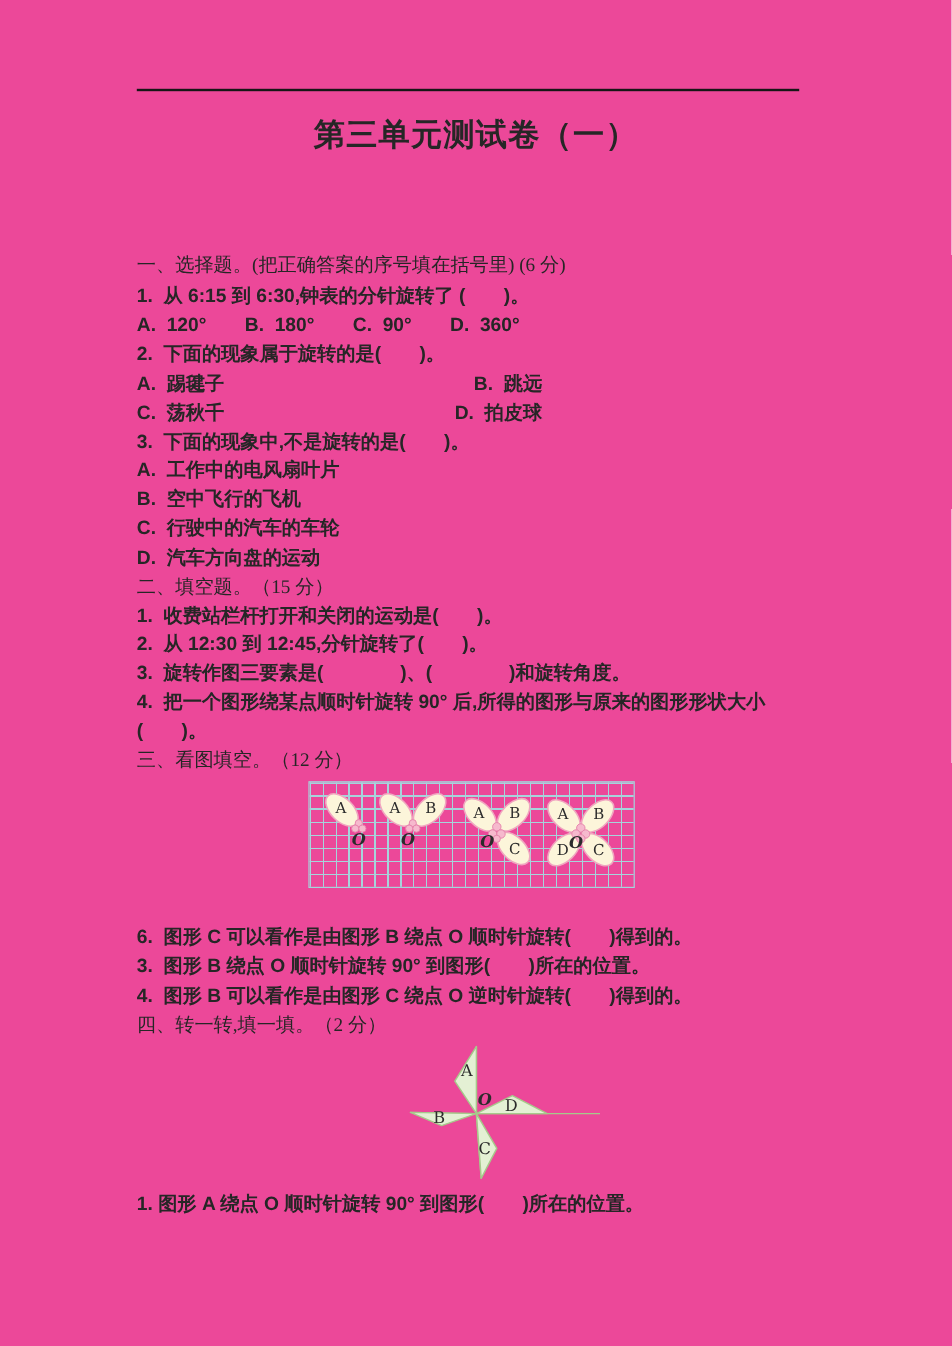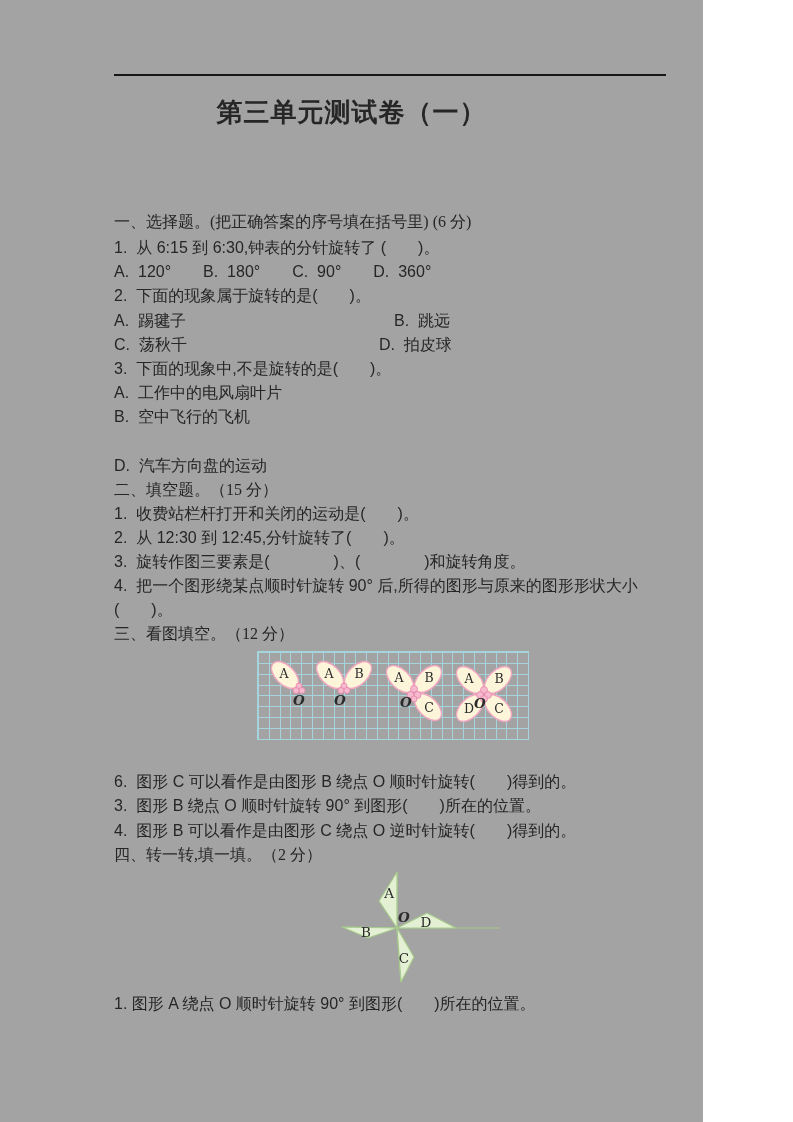--- a/index.html
+++ b/index.html
@@ -1,25 +1,25 @@
 <!DOCTYPE html>
 <html><head>
 <meta charset="utf-8">
 <style>
   html,body{margin:0;padding:0;background:#ffffff;}
-  .page{position:relative;width:703px;height:1122px;background:#a3a3a3;overflow:hidden;
+  .page{position:relative;width:793px;height:1122px;background:#ec4899;overflow:hidden;
         font-family:"Liberation Sans",sans-serif;color:#262626;}
   .topline{position:absolute;left:114px;top:74px;width:552px;height:2px;background:#161616;}
   .title{position:absolute;left:0;top:95px;width:100%;text-align:center;
          font-family:"DejaVu Serif","Liberation Serif",serif;font-size:26px;font-weight:600;
          letter-spacing:1px;white-space:pre;}
   .meta{position:absolute;top:188px;right:125px;font-size:16px;font-weight:600;white-space:pre;}
   .line{position:absolute;left:114px;font-size:16px;line-height:22px;white-space:pre;}
   .heading{font-family:Liberation Serif, serif;font-weight:400;font-size:16px;}
-  .q{font-weight:400;}
+  .q{font-weight:700;}
   
   .fig-grid{position:absolute;left:257px;top:651px;width:270px;height:87px;
     border:1px solid #a6d4dc;
     background-image:repeating-linear-gradient(to right,#a6d4dc 0 1px,transparent 1px 10.8px),
                      repeating-linear-gradient(to bottom,#a6d4dc 0 1px,transparent 1px 10.87px);}
   .fig-grid svg{position:absolute;left:0;top:0;}
   .flabel{position:absolute;transform:translate(-50%,-50%);
     font-family:"DejaVu Serif","Liberation Serif",serif;font-size:12.5px;color:#2b2b2b;}
   .olabel{font-style:italic;font-size:13.5px;font-weight:600;}
   
@@ -40,20 +40,21 @@
 
   <div class="line heading" style="top:211px">一、选择题。(把正确答案的序号填在括号里) (6 分)</div>
   <div class="line q" style="top:237px">1.  从 6:15 到 6:30,钟表的分针旋转了 (　　)。</div>
   <div class="line q" style="top:261px">A.  120°　　B.  180°　　C.  90°　　D.  360°</div>
   <div class="line q" style="top:285px">2.  下面的现象属于旋转的是(　　)。</div>
   <div class="line q" style="top:310px">A.  踢毽子　　　　　　　　　　　　　B.  跳远</div>
   <div class="line q" style="top:334px">C.  荡秋千　　　　　　　　　　　　D.  拍皮球</div>
   <div class="line q" style="top:358px">3.  下面的现象中,不是旋转的是(　　)。</div>
   <div class="line q" style="top:382px">A.  工作中的电风扇叶片</div>
   <div class="line q" style="top:406px">B.  空中飞行的飞机</div>
+  <div class="line q" style="top:430px">C.  行驶中的汽车的车轮</div>
   <div class="line q" style="top:455px">D.  汽车方向盘的运动</div>
 
   <div class="line heading" style="top:479px">二、填空题。（15 分）</div>
   <div class="line q" style="top:503px">1.  收费站栏杆打开和关闭的运动是(　　)。</div>
   <div class="line q" style="top:527px">2.  从 12:30 到 12:45,分针旋转了(　　)。</div>
   <div class="line q" style="top:551px">3.  旋转作图三要素是(　　　　)、(　　　　)和旋转角度。</div>
   <div class="line q" style="top:575px">4.  把一个图形绕某点顺时针旋转 90° 后,所得的图形与原来的图形形状大小</div>
   <div class="line q" style="top:599px">(　　)。</div>
 
   <div class="line heading" style="top:623px">三、看图填空。（12 分）</div>

